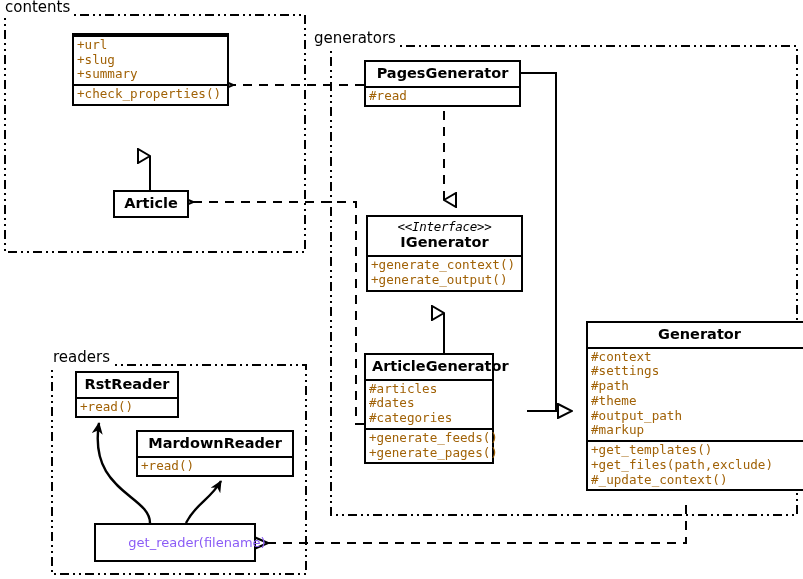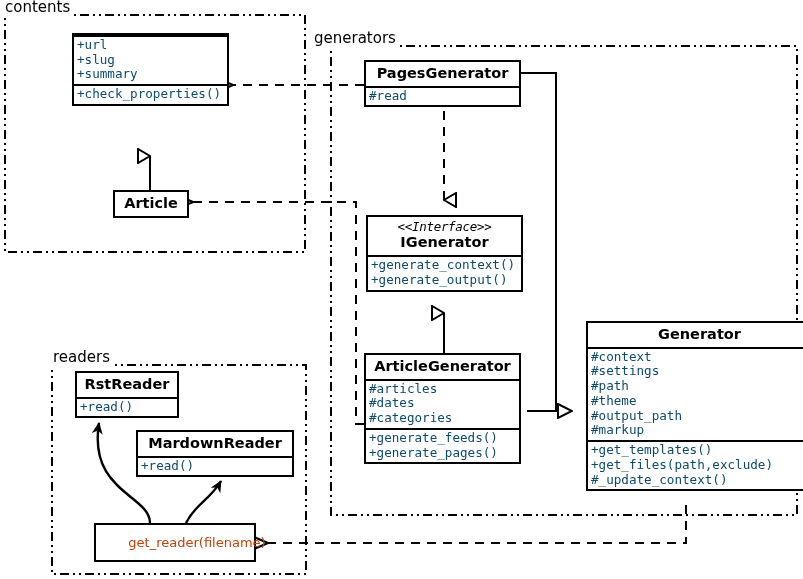--- a/index.html
+++ b/index.html
@@ -50,35 +50,35 @@
   }
   .umlsec {
     box-sizing: border-box;
     border-top: 2px solid #000;
     padding: 1px 0 2px 3px;
   }
   .umlsec div {
     font-family: "DejaVu Sans Mono", monospace;
     font-size: 12.6px;
     line-height: 1.17;
-    color: #0c4a6e;
+    color: #a16207;
     white-space: pre;
   }
   
   .funcbox {
     position: absolute;
     box-sizing: border-box;
     border: 2px solid #000;
     background: #ffffff;
     display: flex;
     align-items: center;
     justify-content: center;
     font-family: "DejaVu Sans", sans-serif;
     font-size: 13px;
-    color: #c2410c;
+    color: #8b5cf6;
     padding-left: 44px;
   }
   .pkg-label {
     position: absolute;
     font-family: "DejaVu Sans", sans-serif;
     font-size: 15px;
     color: #000;
     background: #ffffff;
     padding: 0 2px;
     white-space: nowrap;
@@ -182,21 +182,21 @@
   </div>
 
   <div class="umlbox" style="left:366px; top:215px; width:157px;">
     <div class="umlhdr"><span class="stereo">&lt;&lt;Interface&gt;&gt;</span><span>IGenerator</span></div>
     <div class="umlsec">
       <div>+generate_context()</div>
       <div>+generate_output()</div>
     </div>
   </div>
 
-  <div class="umlbox" style="left:364px; top:353px; width:157px;">
+  <div class="umlbox" style="left:364px; top:353px; width:130px;">
     <div class="umlhdr">ArticleGenerator</div>
     <div class="umlsec">
       <div>#articles</div>
       <div>#dates</div>
       <div>#categories</div>
     </div>
     <div class="umlsec">
       <div>+generate_feeds()</div>
       <div>+generate_pages()</div>
     </div>

